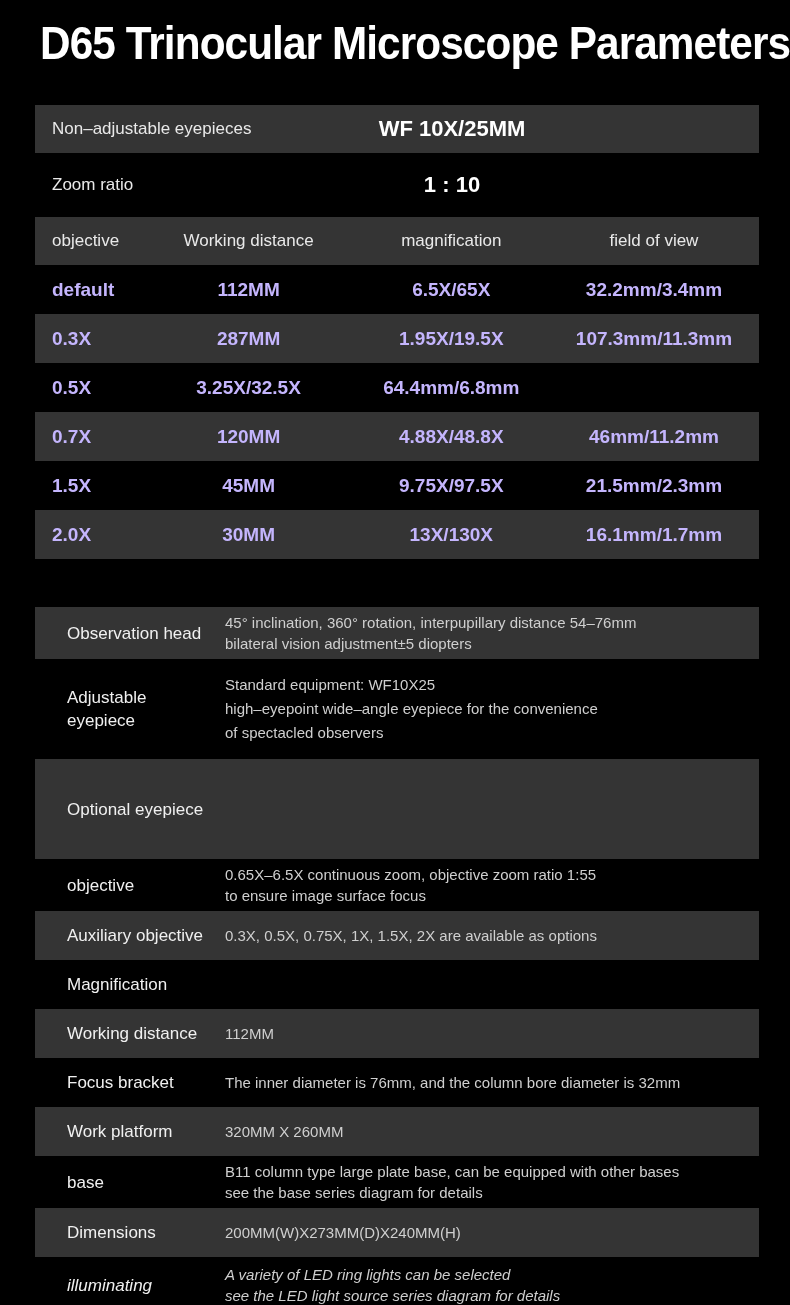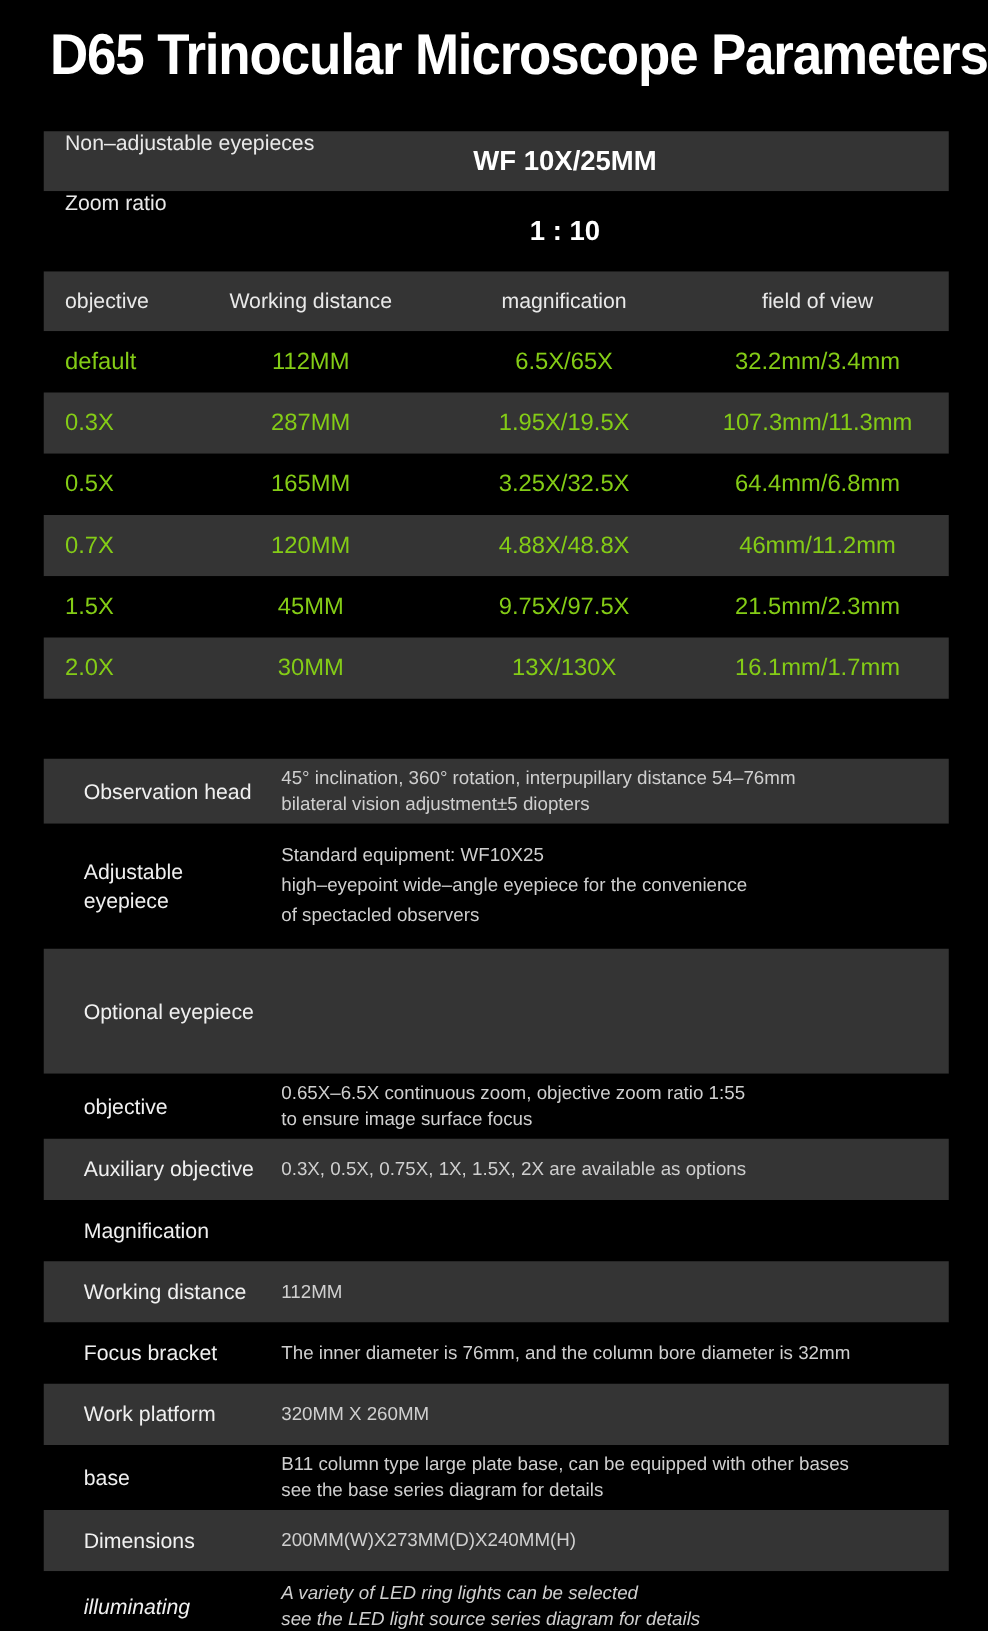--- a/index.html
+++ b/index.html
@@ -32,20 +32,21 @@
     width: 724px;
   }
   .shade-a { background: #343434; }
   .shade-b { background: #000000; }
 
   
   .kv-row {
     position: relative;
     height: 48px;
     display: flex;
+    align-items: center;
   }
   .kv-row.r2 { height: 64px; }
   .kv-label {
     padding-left: 17px;
     font-size: 17px;
     color: #e9e9e9;
   }
   .kv-value {
     position: absolute;
     left: 0; right: 0; top: 0; bottom: 0;
@@ -62,21 +63,21 @@
   .grid-row {
     display: grid;
     grid-template-columns: 15% 29% 27% 29%;
     align-items: center;
     height: 48px;
   }
   .grid-row.data { height: 49px; }
   .grid-row > div { text-align: center; }
   .grid-row > div:first-child { text-align: left; padding-left: 17px; }
   .grid-row.head > div { font-size: 17px; color: #e9e9e9; }
-  .grid-row.data > div { font-size: 19px; color: #84cc16; }
+  .grid-row.data > div { font-size: 19px; color: #c4b5fd; font-weight: bold; }
 
   
   .details { margin-top: 48px; }
   .drow {
     display: flex;
     align-items: center;
     min-height: 49px;
     padding: 5px 0;
   }
   .drow.tall { min-height: 100px; }
@@ -132,21 +133,20 @@
         <div>32.2mm/3.4mm</div>
       </div>
       <div class="grid-row data shade-a">
         <div>0.3X</div>
         <div>287MM</div>
         <div>1.95X/19.5X</div>
         <div>107.3mm/11.3mm</div>
       </div>
       <div class="grid-row data shade-b">
         <div>0.5X</div>
-        <div>165MM</div>
         <div>3.25X/32.5X</div>
         <div>64.4mm/6.8mm</div>
       </div>
       <div class="grid-row data shade-a">
         <div>0.7X</div>
         <div>120MM</div>
         <div>4.88X/48.8X</div>
         <div>46mm/11.2mm</div>
       </div>
       <div class="grid-row data shade-b">

